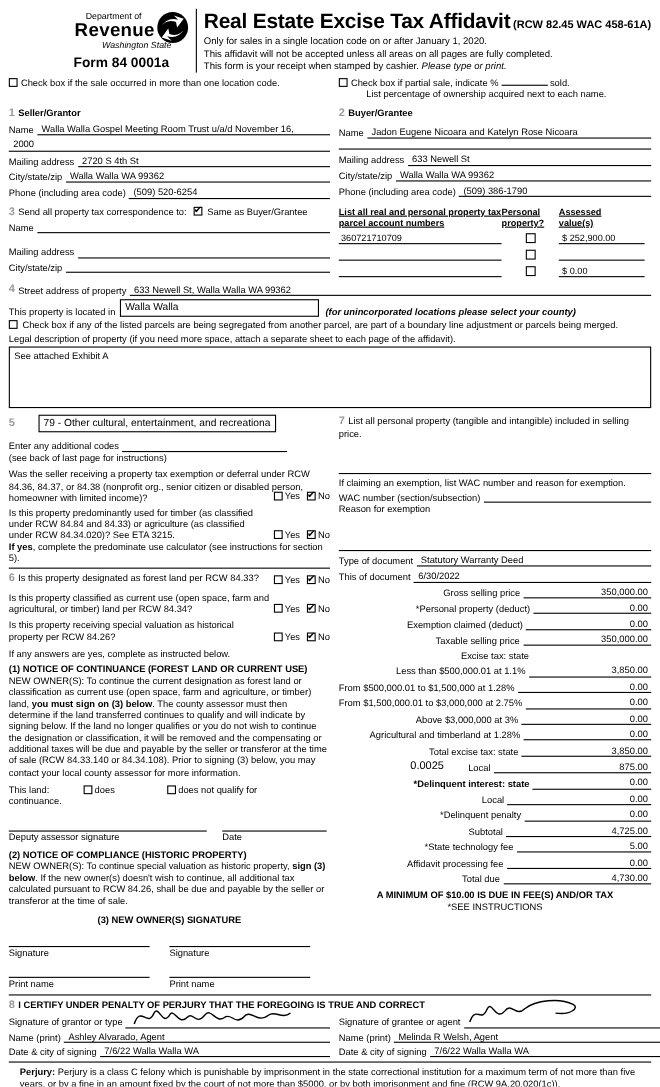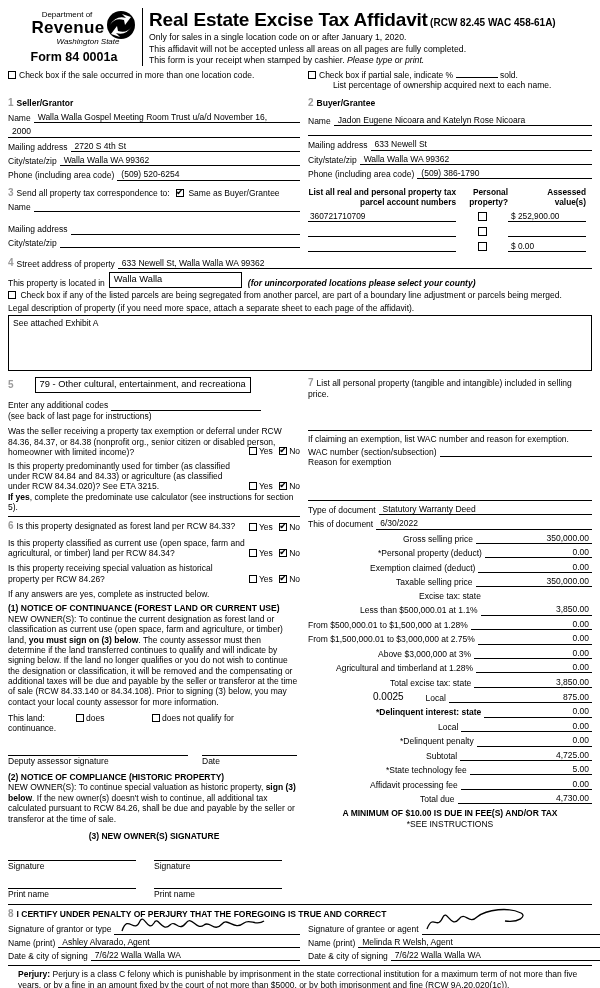--- a/index.html
+++ b/index.html
@@ -12,21 +12,21 @@
   .b { font-weight:bold; }
   .i { font-style:italic; }
   .gray-num { color:#9a9a9a; font-weight:bold; font-size:10px; margin-right:3px; }
   .fillline { display:inline-block; border-bottom:1px solid #000; }
   .cb { width:8px; height:8px; border:1px solid #000; display:inline-block; position:relative; vertical-align:-1px; margin:0 2px 0 4px; flex:none; }
   .cb.checked::after { content:"✔"; position:absolute; top:-3px; left:-1px; font-size:9px; }
   .row { display:flex; }
   .col-l { width:292px; flex:none; }
   .col-r { width:284px; flex:none; margin-left:8px; }
   
-  .hdr { display:flex; align-items:flex-start; }
+  .hdr { display:flex; align-items:flex-start;justify-content:flex-end; }
   .logo { width:132px; flex:none; text-align:center; padding-top:4px; }
   .logo .dept { font-size:8px; margin-right:14px; }
   .logo .rev { font-size:17px; font-weight:bold; letter-spacing:.3px; margin-right:12px; margin-top:-2px;}
   .logo .wst { font-size:8px; font-style:italic; margin-left:28px; margin-top:-1px;}
   .logo .formno { font-size:12.5px; font-weight:bold; margin-top:3px; }
   .logo-row { position:relative; }
   .swoosh { position:absolute; right:4px; top:0px; }
   .hdr-div { border-left:1.5px solid #000; height:58px; margin:2px 6px 0 2px; }
   .titleblk { padding-top:2px; }
   .titleblk h1 { font-size:19px; display:inline; letter-spacing:-.2px; }
@@ -36,31 +36,31 @@
   .topchecks { display:flex; margin-top:4px; }
   .topchecks .half { display:flex; align-items:flex-start; }
   .topchecks .cb { margin:1px 3px 0 0; }
   
   .person { margin-top:6px; }
   .lbl { white-space:nowrap; }
   .fl { display:flex; align-items:flex-end; margin-top:3px; }
   .fl .fval { flex:1; border-bottom:1px solid #000; margin-left:3px; padding:0 0 0 4px; white-space:nowrap; }
   
   .parcels { font-size:8.3px; }
-  .parcels .heads { display:flex; font-weight:bold; text-align:right; }
+  .parcels .heads { display:flex; font-weight:bold; text-align:left;text-decoration:underline; }
   .prow { display:flex; align-items:flex-end; margin-top:2px; height:13px; }
   .prow .pnum { width:148px; border-bottom:1px solid #000; padding-left:2px; }
   .prow .pcb { width:52px; text-align:center; }
   .prow .pcb .cb { width:9px; height:9px; margin:0; }
   .prow .pval { width:78px; border-bottom:1px solid #000; padding-left:3px; }
   
   .legalbox { border:1.2px solid #000; height:56px; margin-top:2px; padding:2px 4px; }
   
   .selbox { border:1.2px solid #000; display:inline-block; padding:1px 4px 2px; font-size:9.3px; }
-  .locbox { border:1.2px solid #000; display:inline-block; width:133px; padding:1px 4px 2px; font-size:9.3px; }
+  .locbox { border:1.2px solid #000; display:inline-block; width:181px; padding:1px 4px 2px; font-size:9.3px; }
   
   .q { display:flex; margin-top:5px; }
   .q .qt { flex:1; }
   .q .yn { white-space:nowrap; align-self:flex-end; }
   .hrline { border-bottom:1px solid #000; margin:4px 0 3px; }
   
   .mrow { display:flex; align-items:flex-end; margin-top:3.1px; }
   .mlabel { white-space:nowrap; }
   .mlead { flex:1; border-bottom:1px solid #000; margin:0 0 0 3px; min-width:8px; }
   .mval { border-bottom:1px solid #000; width:62px; text-align:right; padding-right:3px; flex:none;}

